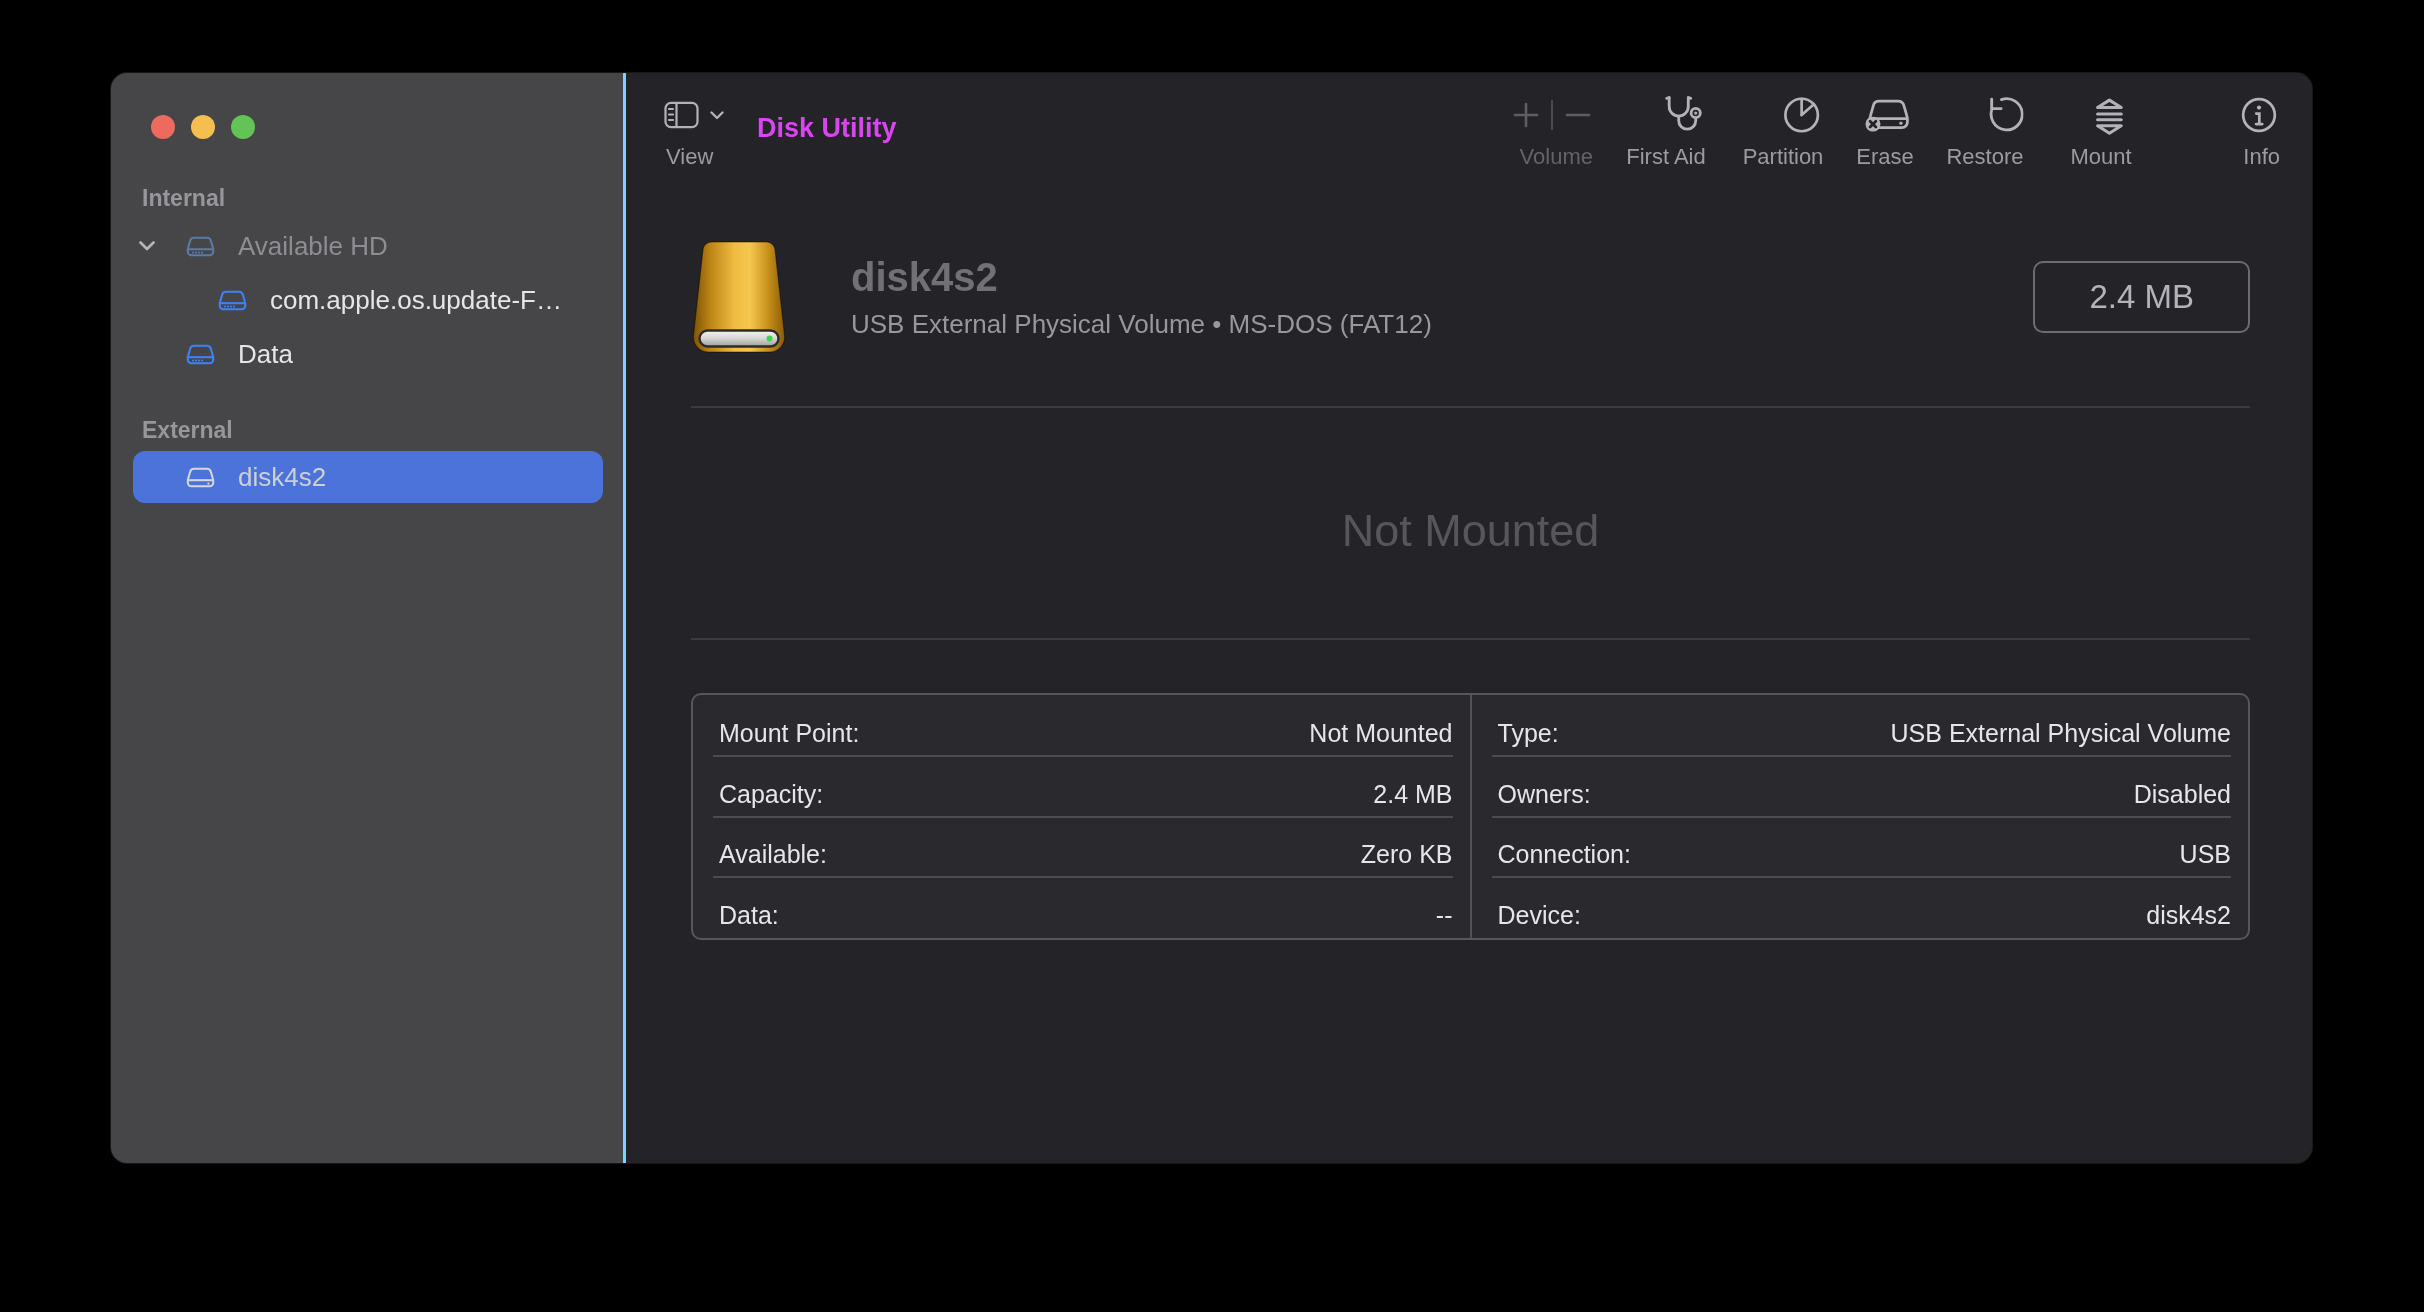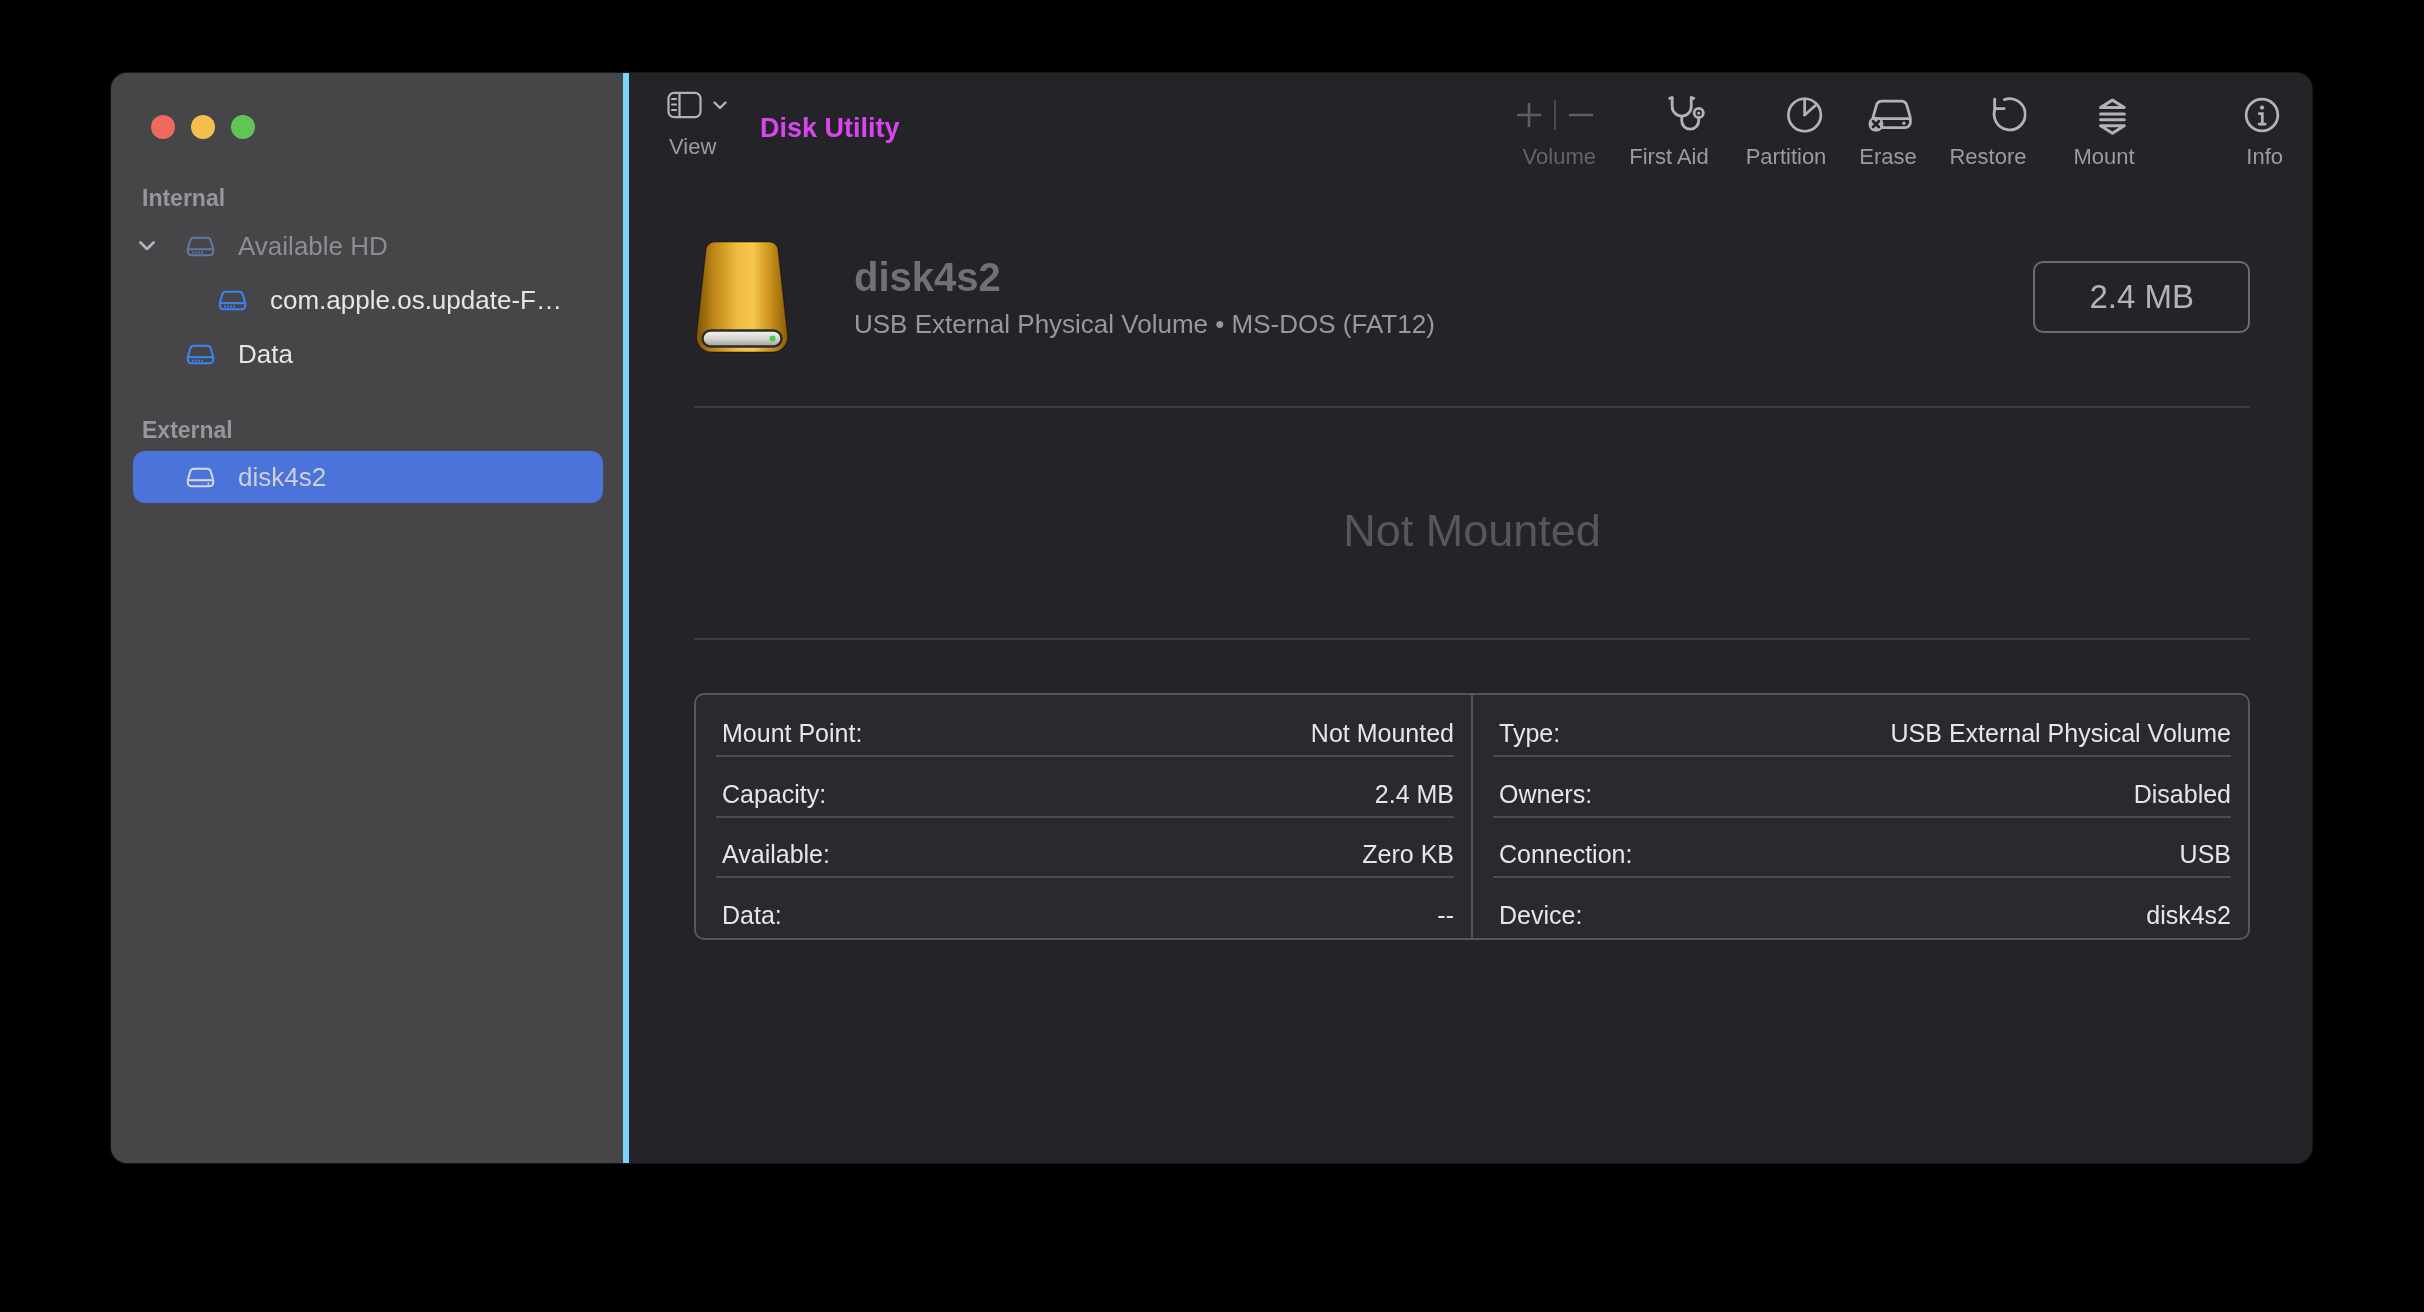--- a/index.html
+++ b/index.html
@@ -9,39 +9,39 @@
     -webkit-font-smoothing:antialiased;position:relative;overflow:hidden;
   }
   .window{
     position:absolute;left:111px;top:73px;width:2201px;height:1090px;
     border-radius:16px;overflow:hidden;display:flex;
     background:#242328;box-shadow:0 0 0 1px rgba(255,255,255,.09),0 30px 70px rgba(0,0,0,.7);
   }
   
   .sidebar{
     position:relative;width:512px;flex:none;background:#464649;
-    border-right:6px solid #7dd3fc;
+    border-right:3px solid #7dd3fc;
   }
   .traffic{position:absolute;top:42px;left:40px;display:flex;gap:16px;}
   .dot{width:24px;height:24px;border-radius:50%;}
   .section-label{
     position:absolute;left:31px;font-size:23px;font-weight:700;color:#96969b;line-height:26px;
   }
   .sb-row{
     position:absolute;left:22px;right:20px;height:54px;
     display:flex;align-items:center;border-radius:12px;
   }
   .sb-row.selected{background:#4c73da;height:52px;}
   .chev-slot{width:22px;margin-left:6px;flex:none;display:flex;align-items:center;}
   .sb-icon{margin-left:24px;flex:none;display:flex;align-items:center;}
   .sb-icon.indent{margin-left:56px;}
   .sb-label{margin-left:22px;font-size:26px;white-space:nowrap;overflow:hidden;text-overflow:ellipsis;}
   
   .main{position:relative;flex:1;background:#242328;}
-  .view-btn{position:absolute;left:38px;top:10px;display:flex;flex-direction:column;}
+  .view-btn{position:absolute;left:38px;top:20px;display:flex;flex-direction:column;}
   .view-icon-row{display:flex;align-items:center;gap:11px;height:44px;color:#b2b2b8;}
   .tb-label{font-size:22px;line-height:24px;color:#9b9ba1;margin-top:8px;text-align:center;}
   .win-title{position:absolute;left:131px;top:35px;font-size:27px;font-weight:700;color:#d946ef;line-height:40px;}
   .tb-btn{position:absolute;top:20px;transform:translateX(-50%);display:flex;flex-direction:column;align-items:flex-end;width:max-content;}
   .tb-icon{height:44px;display:flex;align-items:center;color:#b2b2b8;}
   .tb-btn.disabled .tb-icon{color:#5e5e63;}
   .tb-btn.disabled .tb-label{color:#636368;}
   .vol-sep{width:2px;height:30px;background:#4a4a4f;margin:0 10px;}
   
   .vol-header{position:absolute;left:65px;right:62px;top:167px;display:flex;align-items:center;}

